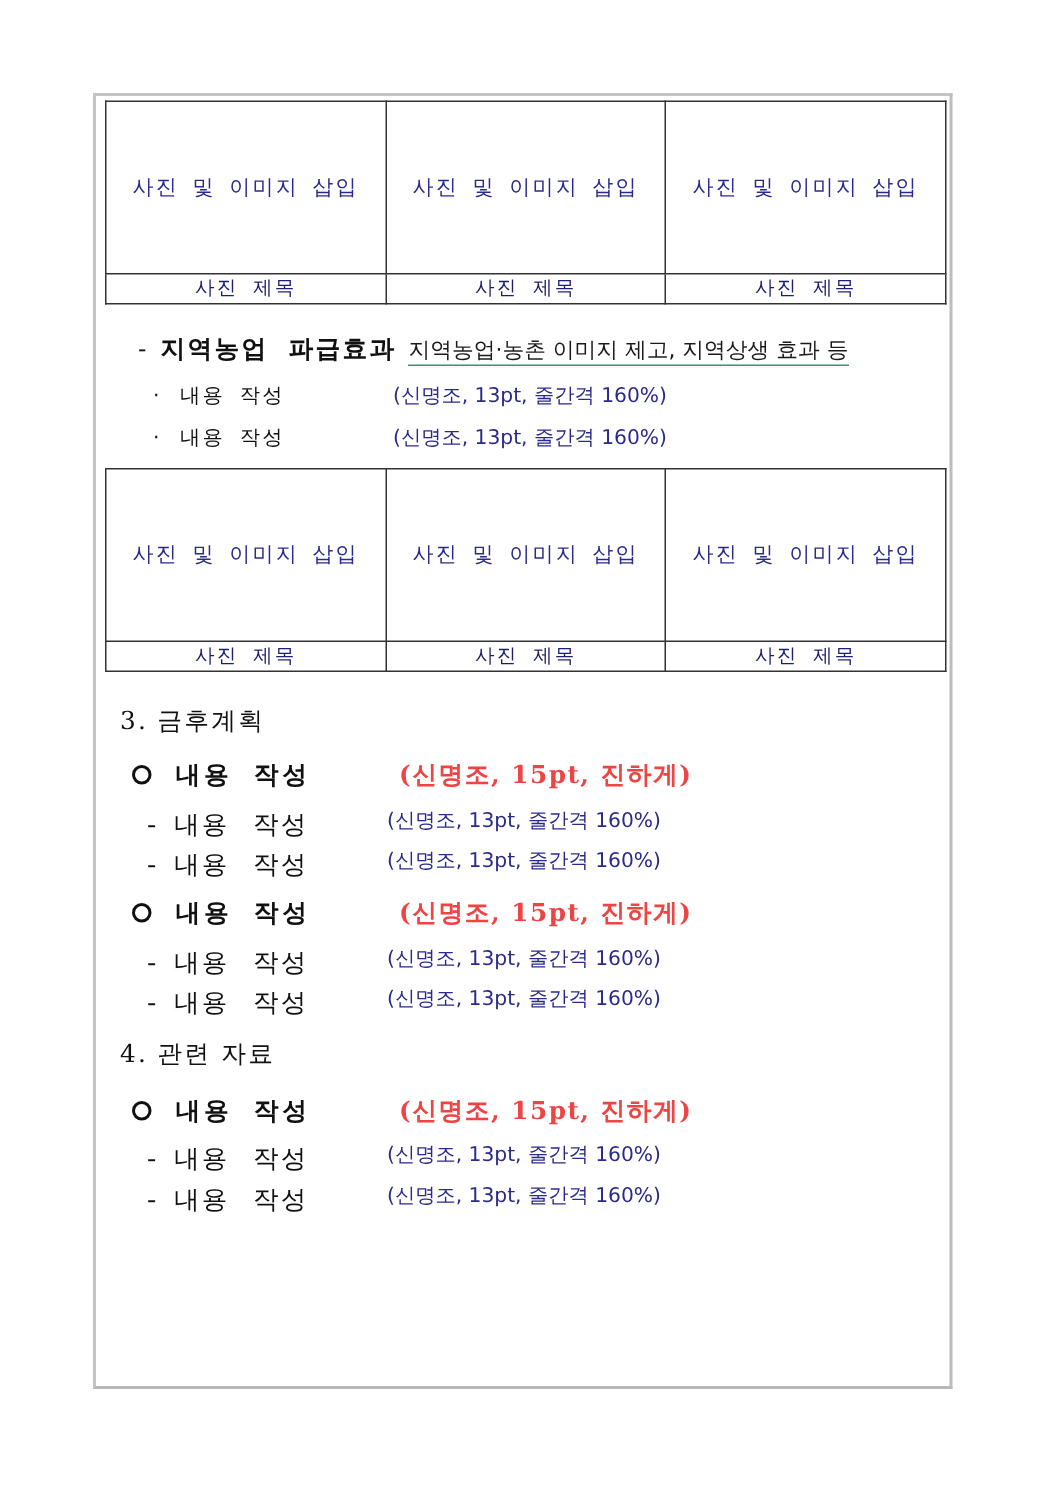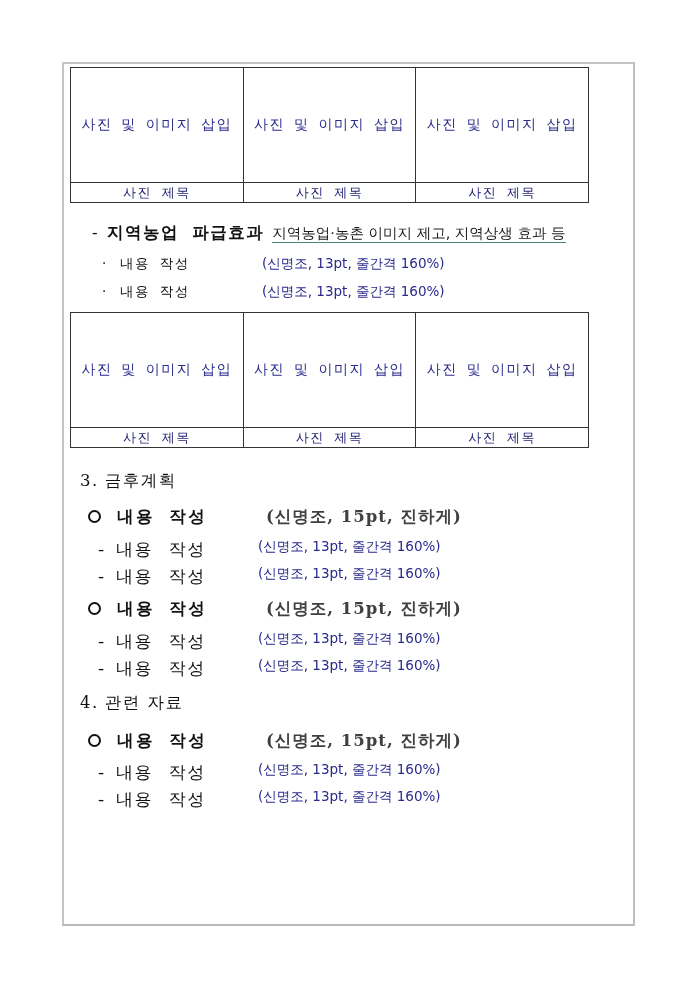--- a/index.html
+++ b/index.html
@@ -22,21 +22,21 @@
       width: 573px;
       height: 864px;
       border: 2px solid #c4c4c4;
       border-bottom-color: #b8b8b8;
       border-right-color: #bdbdbd;
       box-sizing: border-box;
     }
     .photo-table {
       position: absolute;
       left: 70px;
-      width: 519px;
+      width: 561px;
       border-collapse: collapse;
       table-layout: fixed;
     }
     .photo-table td {
       border: 1.5px solid #333333;
       text-align: center;
       padding: 0;
       color: #2a2a8c;
       font-family: "DejaVu Sans", "Liberation Sans", sans-serif;
     }
@@ -115,21 +115,21 @@
       box-sizing: border-box;
       margin-right: 16px;
       vertical-align: -1px;
     }
     .major-item .label { letter-spacing: 2.5px; word-spacing: 6px; }
     .major-spec {
       position: absolute;
       left: 266px;
       font-size: 16.5px;
       font-weight: bold;
-      color: #404040;
+      color: #ef4444;
       white-space: nowrap;
       letter-spacing: 1px;
     }
     .minor-item {
       left: 96px;
       font-size: 17px;
       font-family: Liberation Mono, monospace;
     }
     .minor-item .mark { display: inline-block; width: 20px; }
     .minor-item .label { letter-spacing: 1.5px; word-spacing: 4px; }

